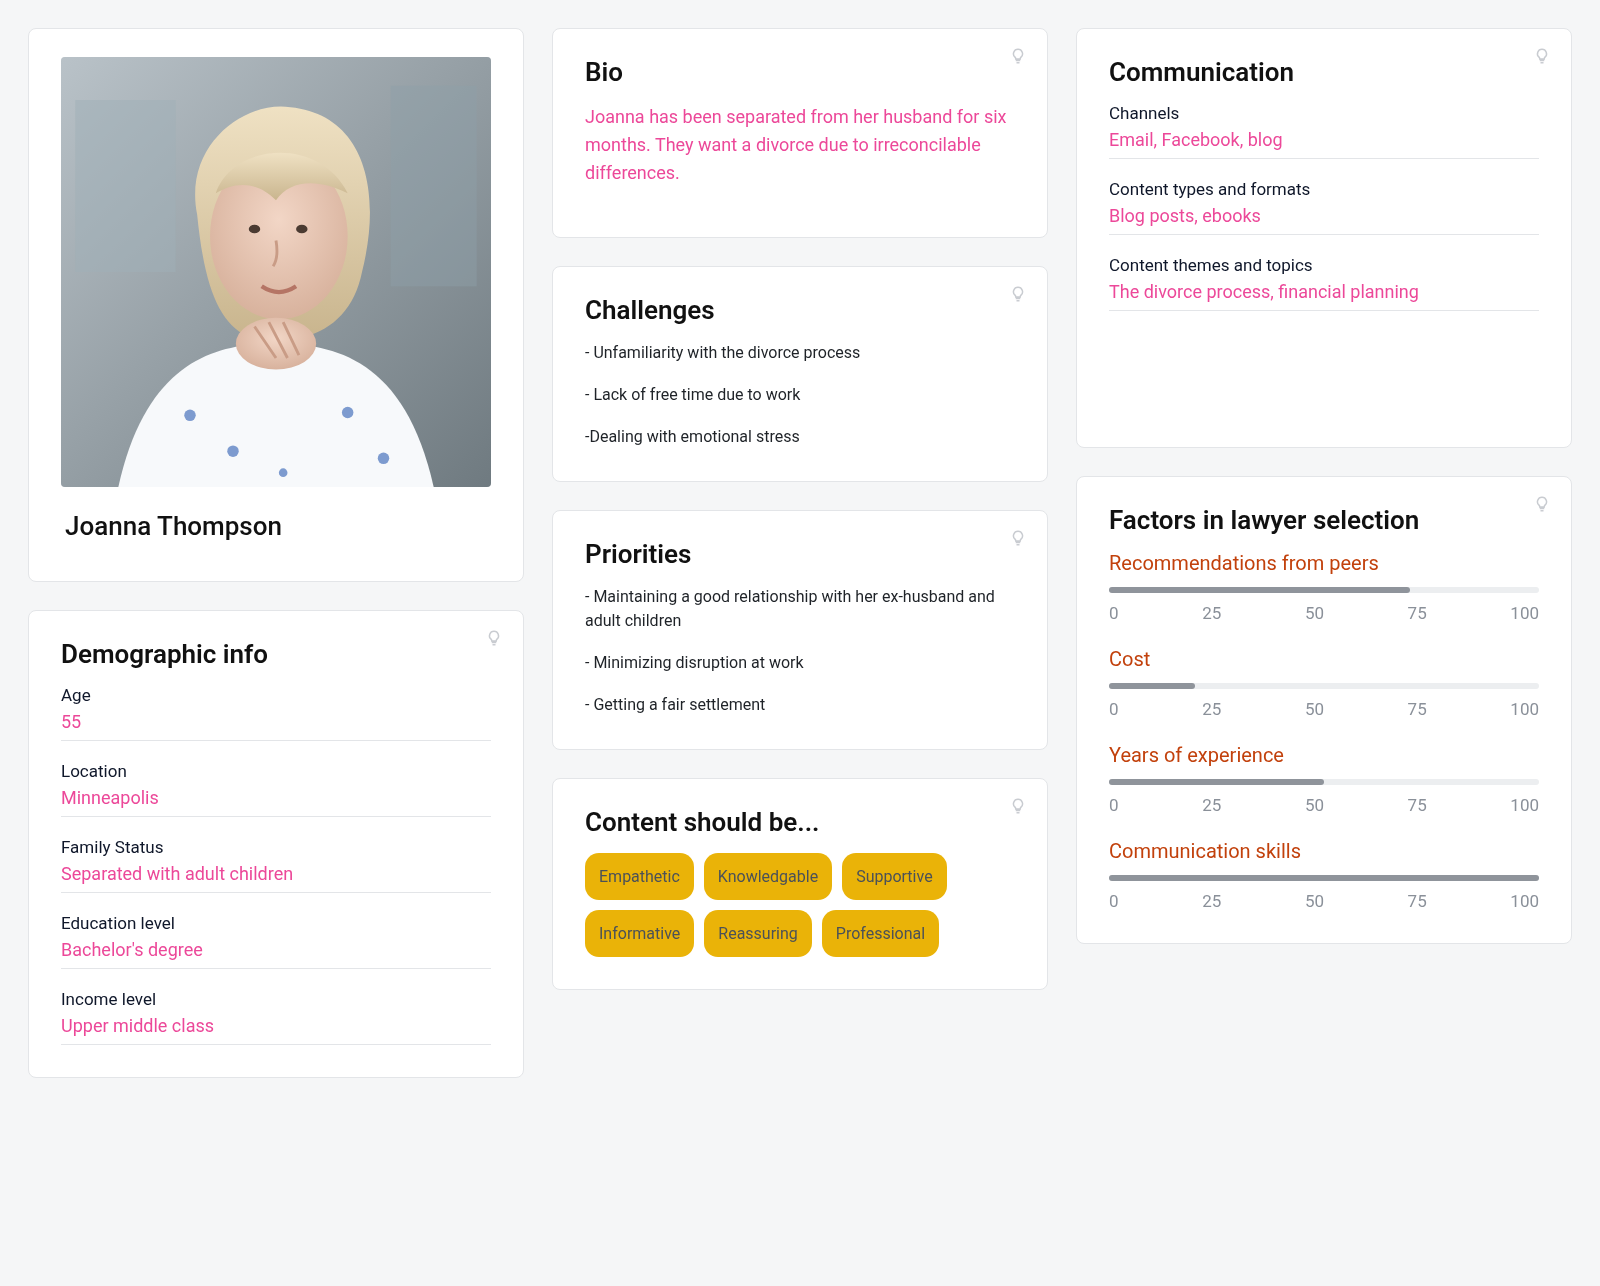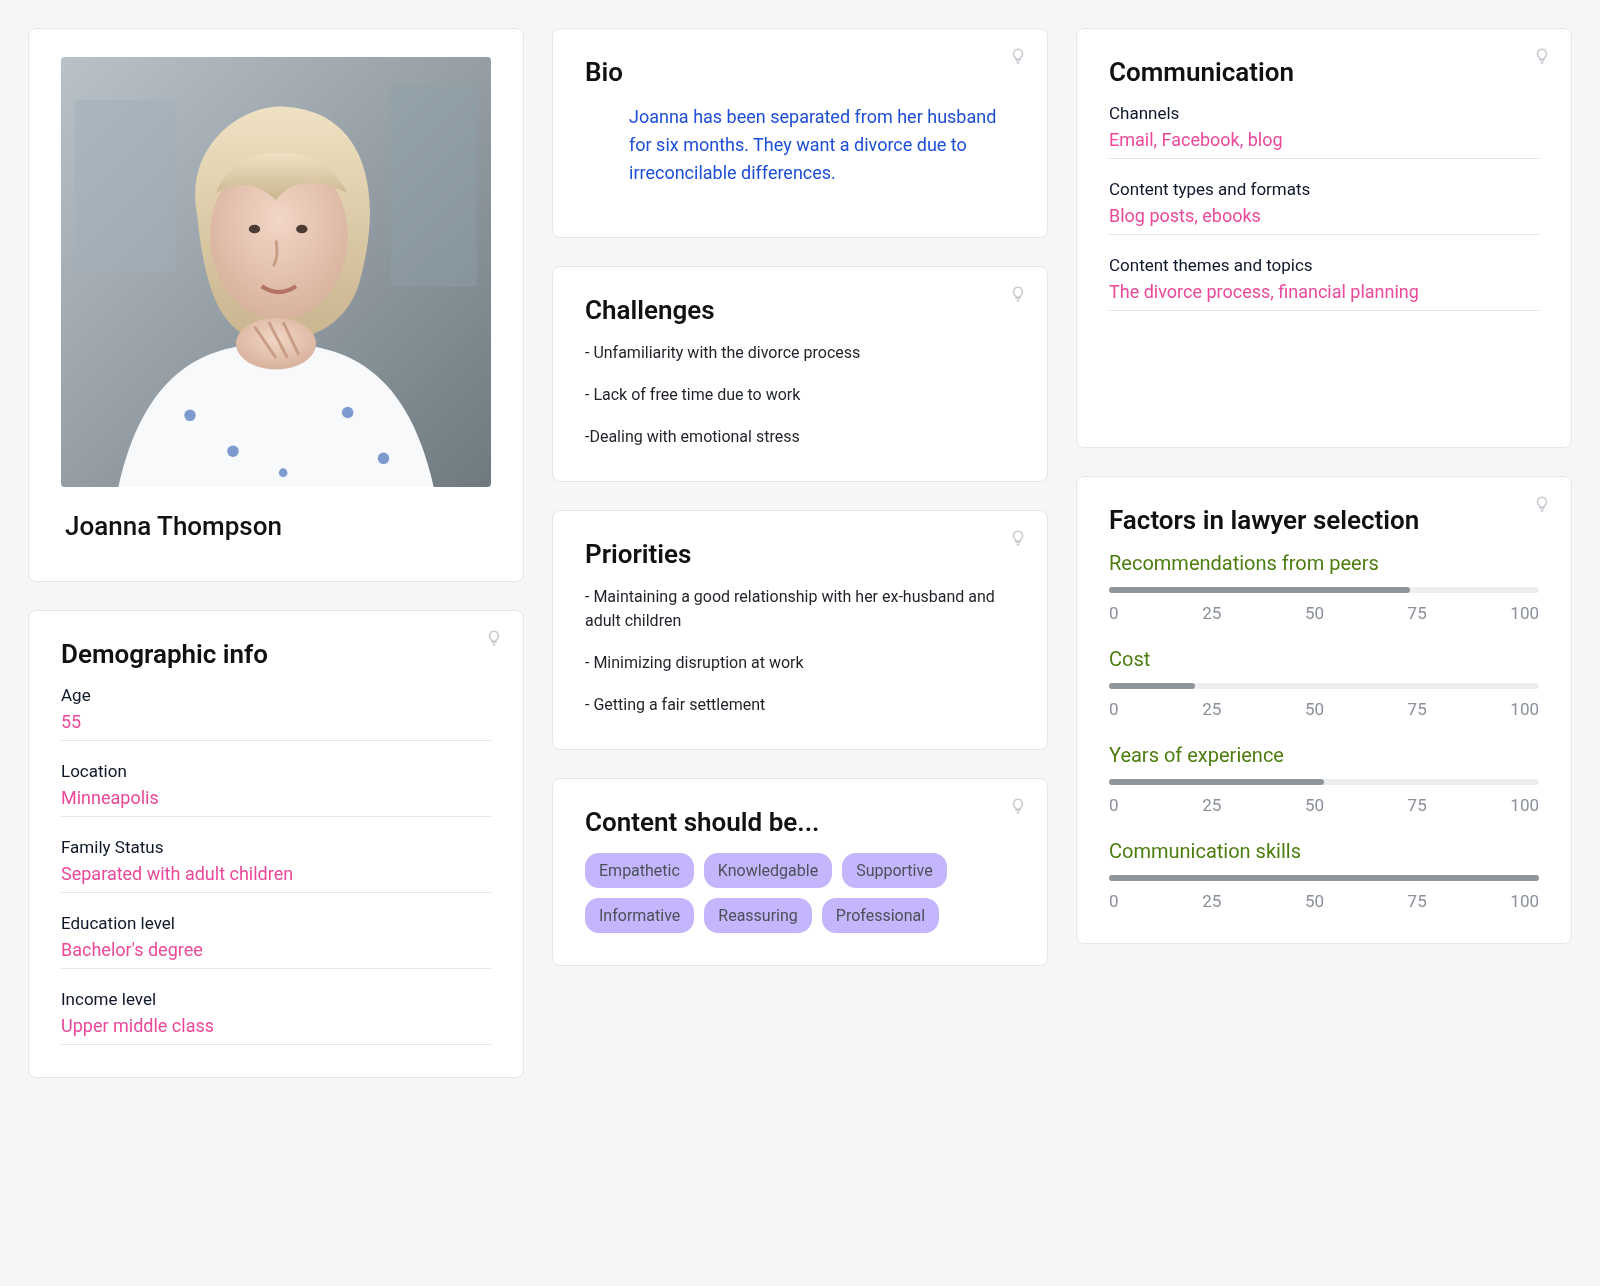--- a/index.html
+++ b/index.html
@@ -63,35 +63,35 @@
     font-size: 17px;
     color: #0f172a;
     margin-bottom: 6px;
   }
   .field-value {
     font-size: 18px;
     color: #ec4899;
     padding-bottom: 8px;
     border-bottom: 1px solid #e3e5e8;
   }
-  .body-text { font-size: 18px; line-height: 1.55; color: #1d4ed8; margin-left: 44px; }
+  .body-text { font-size: 18px; line-height: 1.55; color: #ec4899; }
   .list { font-size: 16px; line-height: 1.5; color: #1f2328; }
   .list-item { margin-bottom: 18px; }
   .list-item:last-child { margin-bottom: 0; }
   .tags { display: flex; flex-wrap: wrap; gap: 10px; margin-top: 4px; }
   .tag {
-    background: #c4b5fd;
+    background: #eab308;
     color: #4b5158;
     border-radius: 14px;
-    padding: 8px 14px;
+    padding: 14px 14px;
     font-size: 16px;
   }
   .sliders { display: flex; flex-direction: column; gap: 24px; margin-top: 8px; }
   .slider-block { }
-  .slider-label { font-size: 20px; color: #4d7c0f; margin-bottom: 12px; }
+  .slider-label { font-size: 20px; color: #c2410c; margin-bottom: 12px; }
   .slider-track {
     position: relative;
     height: 6px;
     background: #eceef0;
     border-radius: 3px;
     margin-bottom: 10px;
   }
   .slider-fill {
     position: absolute; left: 0; top: 0; height: 100%;
     background: #8f949b; border-radius: 3px;

